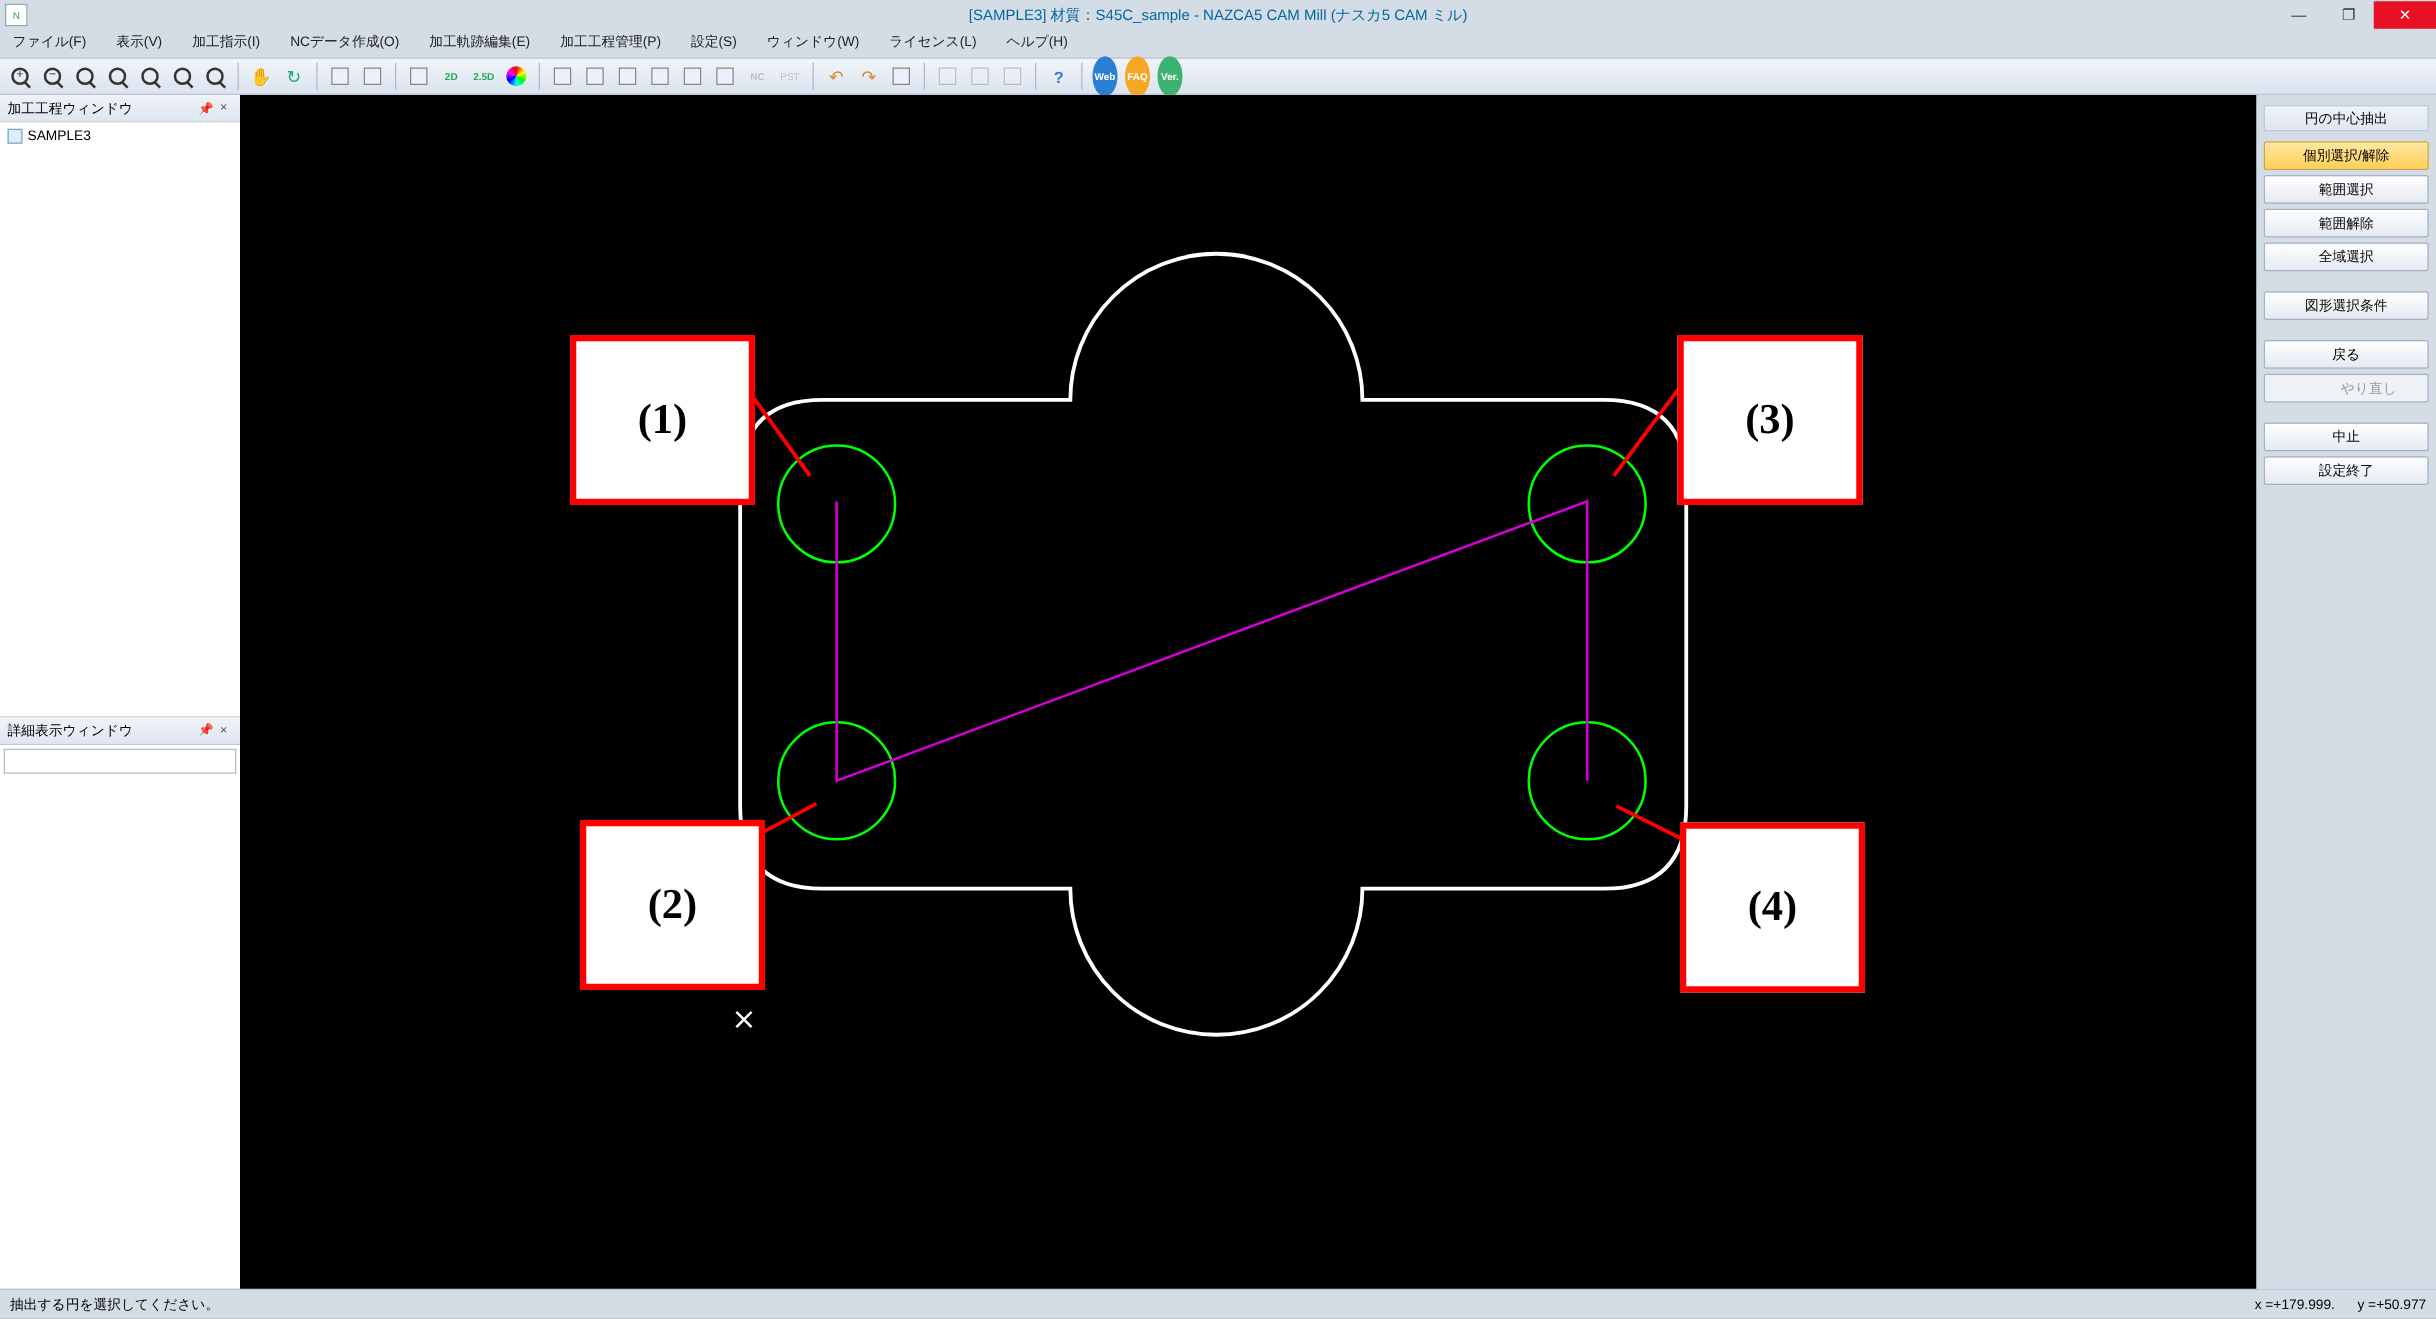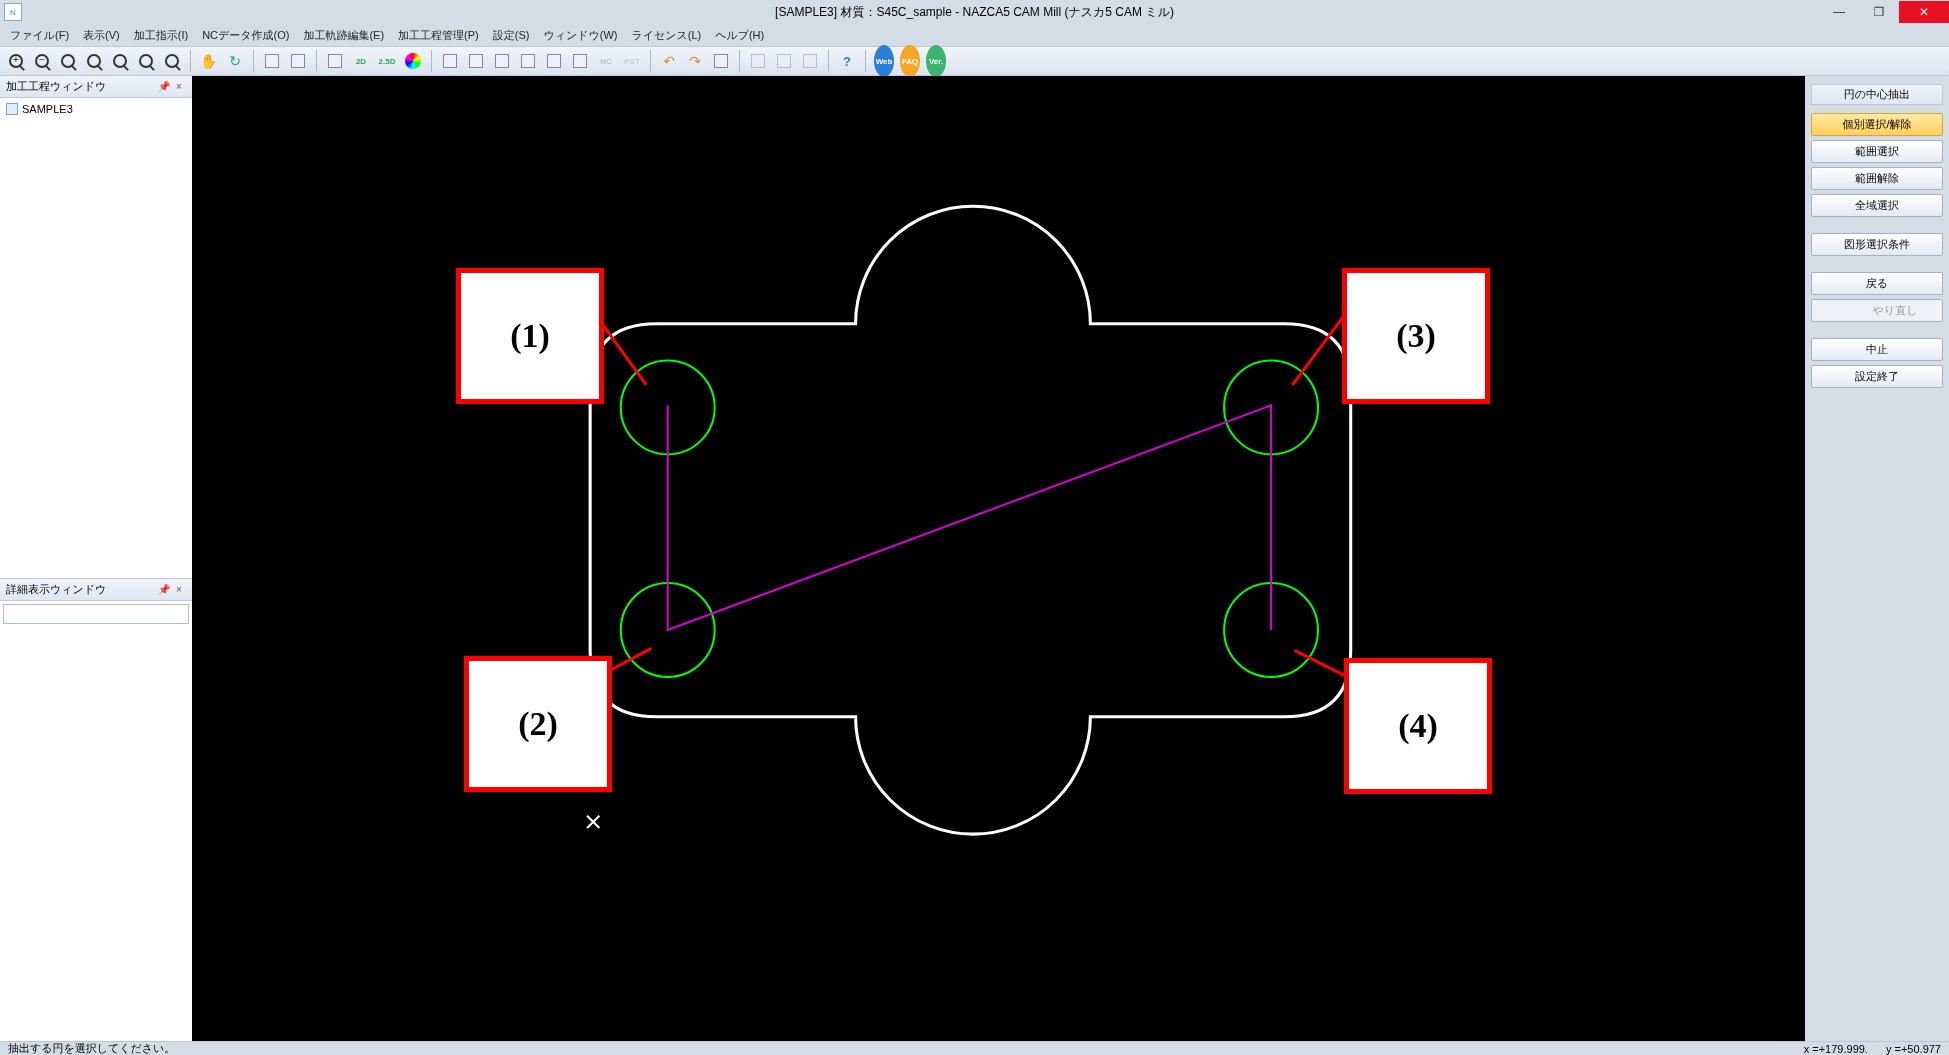--- a/index.html
+++ b/index.html
@@ -24,40 +24,40 @@
   width: 18px; height: 18px;
   margin-left: 4px;
   background: #fff;
   border: 1px solid #8aa;
   display: flex; align-items: center; justify-content: center;
   font-size: 8px; color: #2a7;
 }
 .titlebar .title {
   position: absolute;
   left: 50%; transform: translateX(-50%);
-  color: #000000;
+  color: #0369a1;
   font-size: 12px;
 }
 .titlebar .win-controls {
   margin-left: auto;
   display: flex;
 }
 .titlebar .win-btn {
   width: 40px; height: 22px;
   display: flex; align-items: center; justify-content: center;
   font-size: 12px; color: #333;
   cursor: pointer;
 }
 .titlebar .win-btn.close { background: #e81123; color: #fff; width: 50px;}
 .menubar {
   height: 22px;
   display: flex;
-  align-items: center;
+  align-items: flex-start;
   padding: 0 4px;
-  gap: 2px;
+  gap: 12px;
 }
 .menubar .menu-item {
   padding: 2px 6px;
   color: #222;
   cursor: pointer;
 }
 .toolbar {
   height: 30px;
   border-top: 1px solid #bcc7d6;
   border-bottom: 1px solid #bcc7d6;
@@ -191,21 +191,21 @@
   background: linear-gradient(#ffe8a0, #ffcf5a);
   border-color: #d2a638;
 }
 .right-col .r-btn.disabled {
   color: #999; background: #eef1f5;
   cursor: default;
   padding-left: 36px;
 }
 .right-col .gap { height: 8px; }
 .statusbar {
-  height: 14px;
+  height: 24px;
   background: #d4dce6;
   border-top: 1px solid #bcc7d6;
   display: flex; align-items: center;
   padding: 0 8px;
   font-size: 11px;
   justify-content: center;
 }
 .statusbar .coords {
   margin-left: auto;
   display: flex; gap: 18px;

